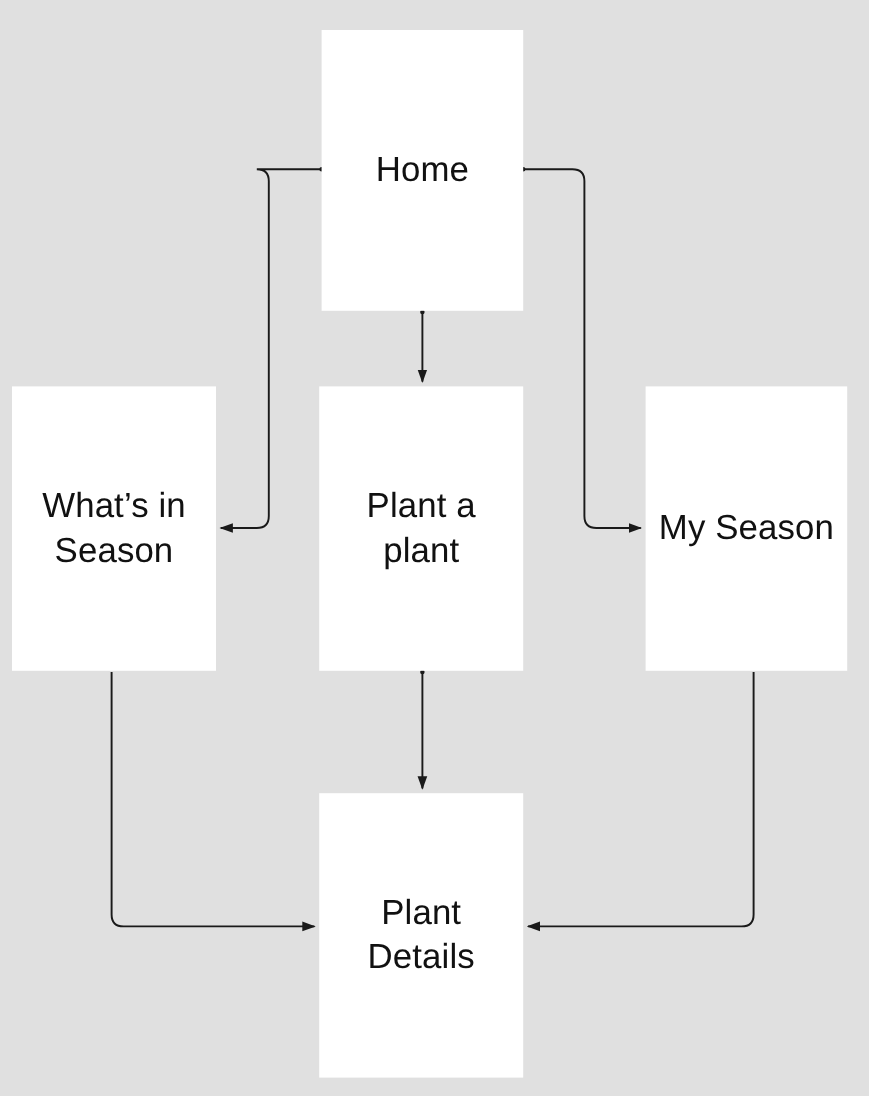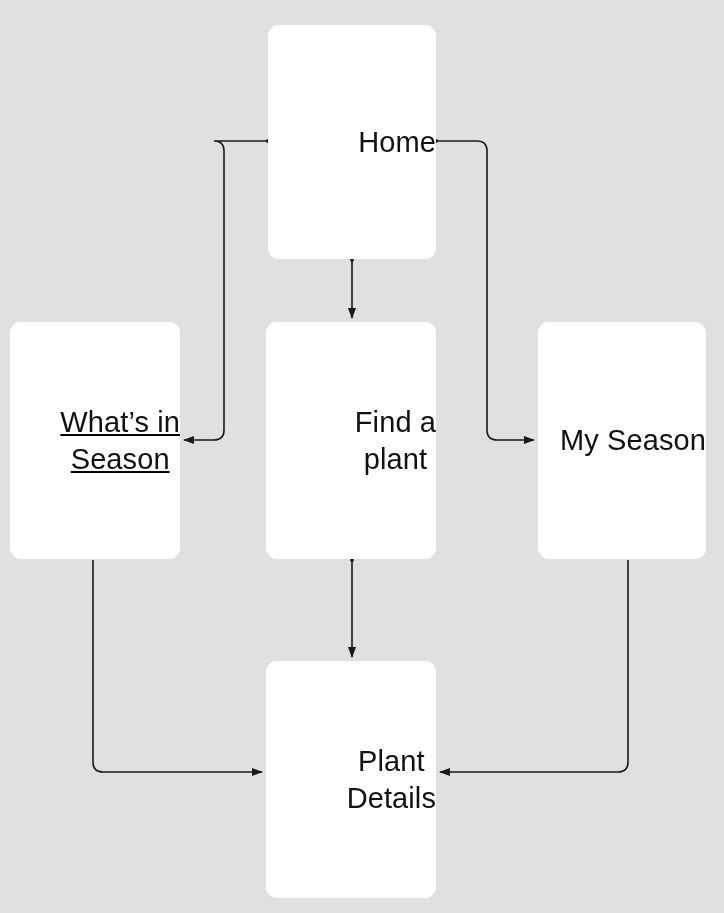--- a/index.html
+++ b/index.html
@@ -26,37 +26,36 @@
     top: 0;
     width: 724px;
     height: 913px;
     pointer-events: none;
   }
   .node-box {
     position: absolute;
     background: #ffffff;
     display: flex;
     align-items: center;
-    justify-content: flex-end;
+    justify-content: center;
     text-align: center;
     box-sizing: border-box;
-    border-radius: 11px;
   }
   .node-label {
     font-family: "Liberation Sans", sans-serif;
     font-size: 29px;
     line-height: 37px;
     color: #111111;
     letter-spacing: 0.1px;
     white-space: pre-line;
     font-weight: 400;
   }
   
   #node-home      { left: 268px; top: 25px;  width: 168px; height: 234px; }
-  #node-season    { left: 10px;  top: 322px; width: 170px; height: 237px; text-decoration: underline; }
+  #node-season    { left: 10px;  top: 322px; width: 170px; height: 237px; }
   #node-find      { left: 266px; top: 322px; width: 170px; height: 237px; }
   #node-myplants  { left: 538px; top: 322px; width: 168px; height: 237px; }
   #node-details   { left: 266px; top: 661px; width: 170px; height: 237px; }
 </style>
 </head>
 <body>
 
 <div id="diagram-canvas">
 
   <svg id="connector-layer" viewBox="0 0 724 913" width="724" height="913" xmlns="http://www.w3.org/2000/svg">
@@ -85,21 +84,21 @@
   <div class="node-box" id="node-home">
     <span class="node-label">Home</span>
   </div>
 
   <div class="node-box" id="node-season">
     <span class="node-label">What’s in
 Season</span>
   </div>
 
   <div class="node-box" id="node-find">
-    <span class="node-label">Find a
+    <span class="node-label">Plant a
 plant</span>
   </div>
 
   <div class="node-box" id="node-myplants">
     <span class="node-label">My Season</span>
   </div>
 
   <div class="node-box" id="node-details">
     <span class="node-label">Plant
 Details</span>

